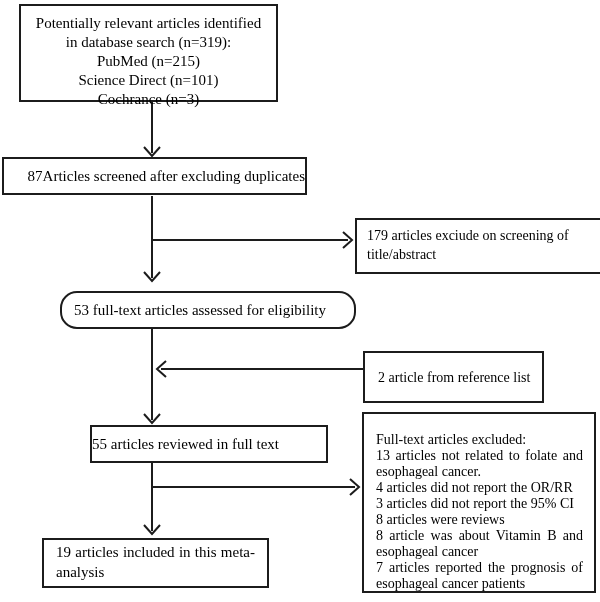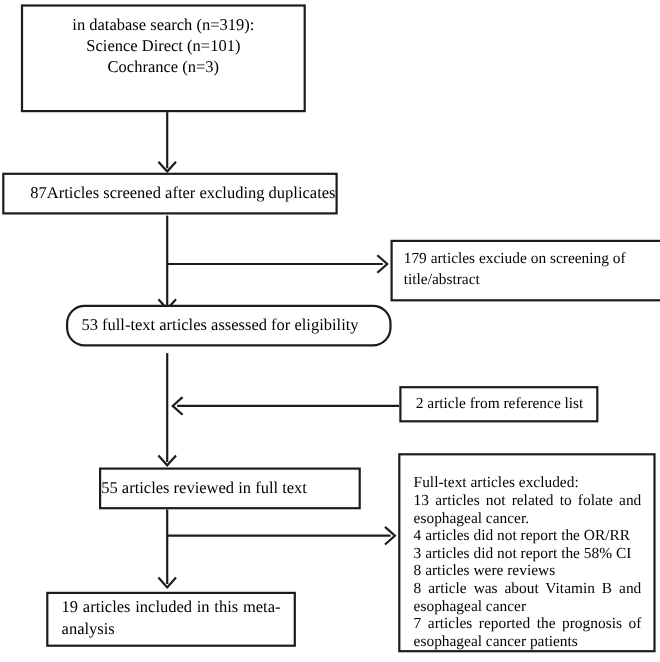--- a/index.html
+++ b/index.html
@@ -37,22 +37,22 @@
   }
   .para {
     margin: 0;
   }
   .justify {
     text-align: justify;
   }
   #box-identified      { left: 19px;  top: 4px;   width: 259px; height: 98px; }
   #box-screened        { left: 2px;   top: 157px; width: 305px; height: 38px; padding-left: 32px; justify-content: flex-end; }
   #box-excluded-screen { left: 355px; top: 218px; width: 261px; height: 56px; padding: 6px 6px 0 10px; font-size: 14px; line-height: 19px; }
-  #box-eligibility     { left: 60px;  top: 277px; width: 296px; height: 38px; padding-left: 12px; border-radius: 17px; }
-  #box-reference       { left: 363px; top: 351px; width: 181px; height: 33px; padding-left: 13px; font-size: 14px; }
+  #box-eligibility     { left: 60px;  top: 291px; width: 296px; height: 38px; padding-left: 12px; border-radius: 17px; }
+  #box-reference       { left: 363px; top: 351px; width: 181px; height: 52px; padding-left: 13px; font-size: 14px; }
   #box-reviewed        { left: 90px;  top: 425px; width: 238px; height: 38px; }
   #box-ft-excluded     { left: 362px; top: 412px; width: 234px; height: 181px; padding: 18px 11px 0 12px; font-size: 14px; line-height: 16px; }
   #box-included        { left: 42px;  top: 538px; width: 227px; height: 50px; padding: 2px 12px 0 12px; line-height: 20px; }
   #connectors {
     position: absolute;
     left: 0; top: 0;
     width: 600px; height: 602px;
     pointer-events: none;
   }
   #connectors path {
@@ -84,21 +84,23 @@
     <path d="M166 361 L157 369 L166 377"></path>
 
     <path d="M152 463 L152 531"></path>
     <path d="M144 525 L152 534 L160 525"></path>
 
     <path d="M152 487 L355 487"></path>
     <path d="M350 479 L359 487 L350 495"></path>
   </svg>
 
   <div class="fbox center-lines" id="box-identified">
+    <div class="para">Potentially relevant articles identified</div>
     <div class="para">in database search (n=319):</div>
+    <div class="para">PubMed (n=215)</div>
     <div class="para">Science Direct (n=101)</div>
     <div class="para">Cochrance (n=3)</div>
   </div>
 
   <div class="fbox vcenter" id="box-screened">
     <span>87Articles screened after excluding duplicates</span>
   </div>
 
   <div class="fbox" id="box-excluded-screen">
     <div class="para">179 articles exciude on screening of title/abstract</div>
@@ -113,21 +115,21 @@
   </div>
 
   <div class="fbox vcenter" id="box-reviewed">
     <span>55 articles reviewed in full text</span>
   </div>
 
   <div class="fbox" id="box-ft-excluded">
     <div class="para">Full-text articles excluded:</div>
     <div class="para justify">13 articles not related to folate and esophageal cancer.</div>
     <div class="para justify">4 articles did not report the OR/RR</div>
-    <div class="para justify">3 articles did not report the 58% CI</div>
+    <div class="para justify">3 articles did not report the 95% CI</div>
     <div class="para justify">8 articles were reviews</div>
     <div class="para justify">8 article was about Vitamin B and esophageal cancer</div>
     <div class="para justify">7 articles reported the prognosis of esophageal cancer patients</div>
   </div>
 
   <div class="fbox" id="box-included">
     <div class="para justify">19 articles included in this meta-analysis</div>
   </div>
 
 </div>

